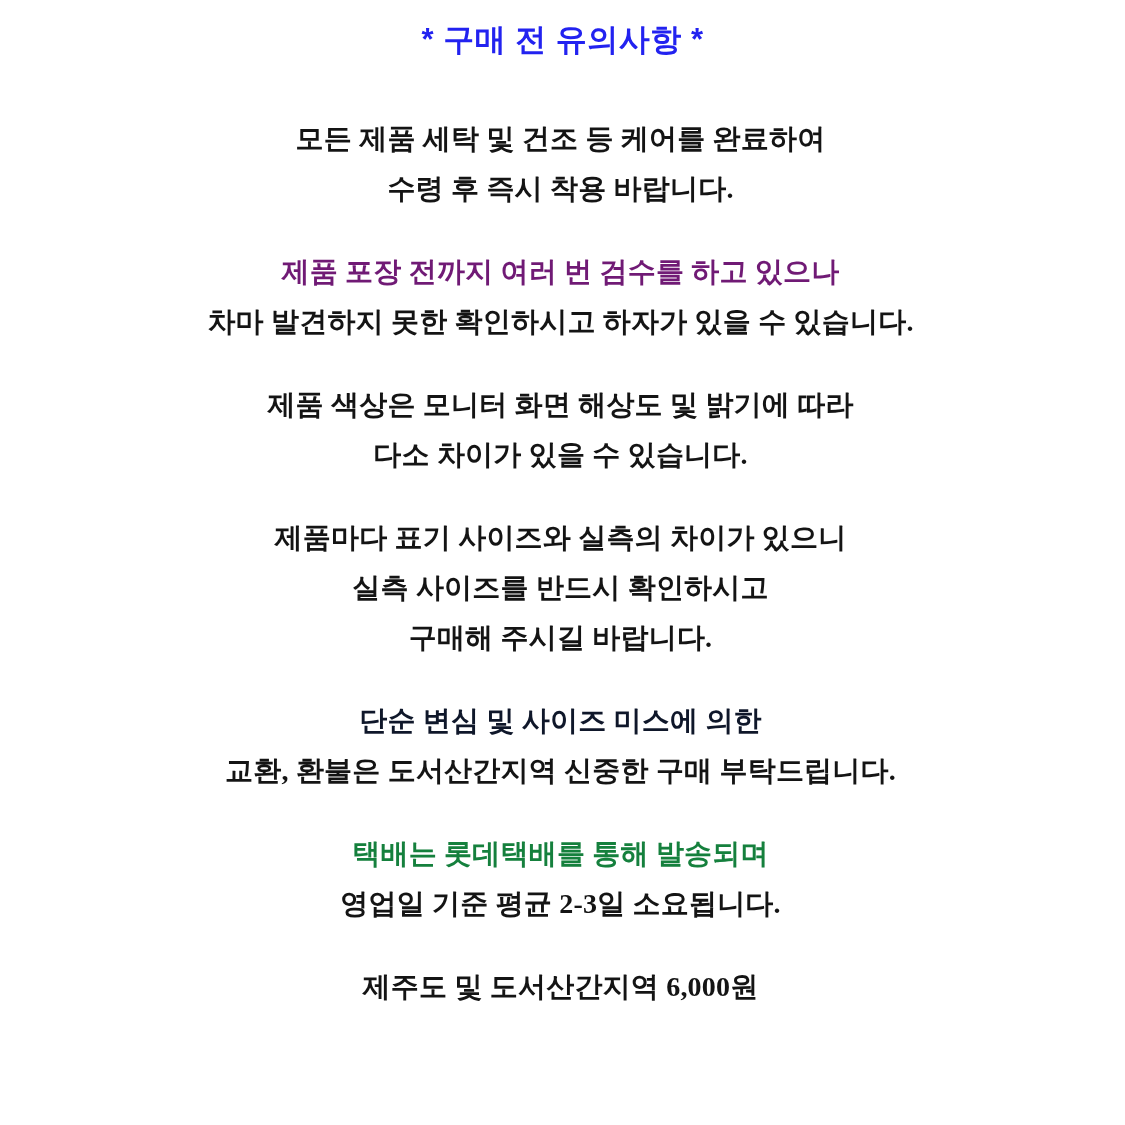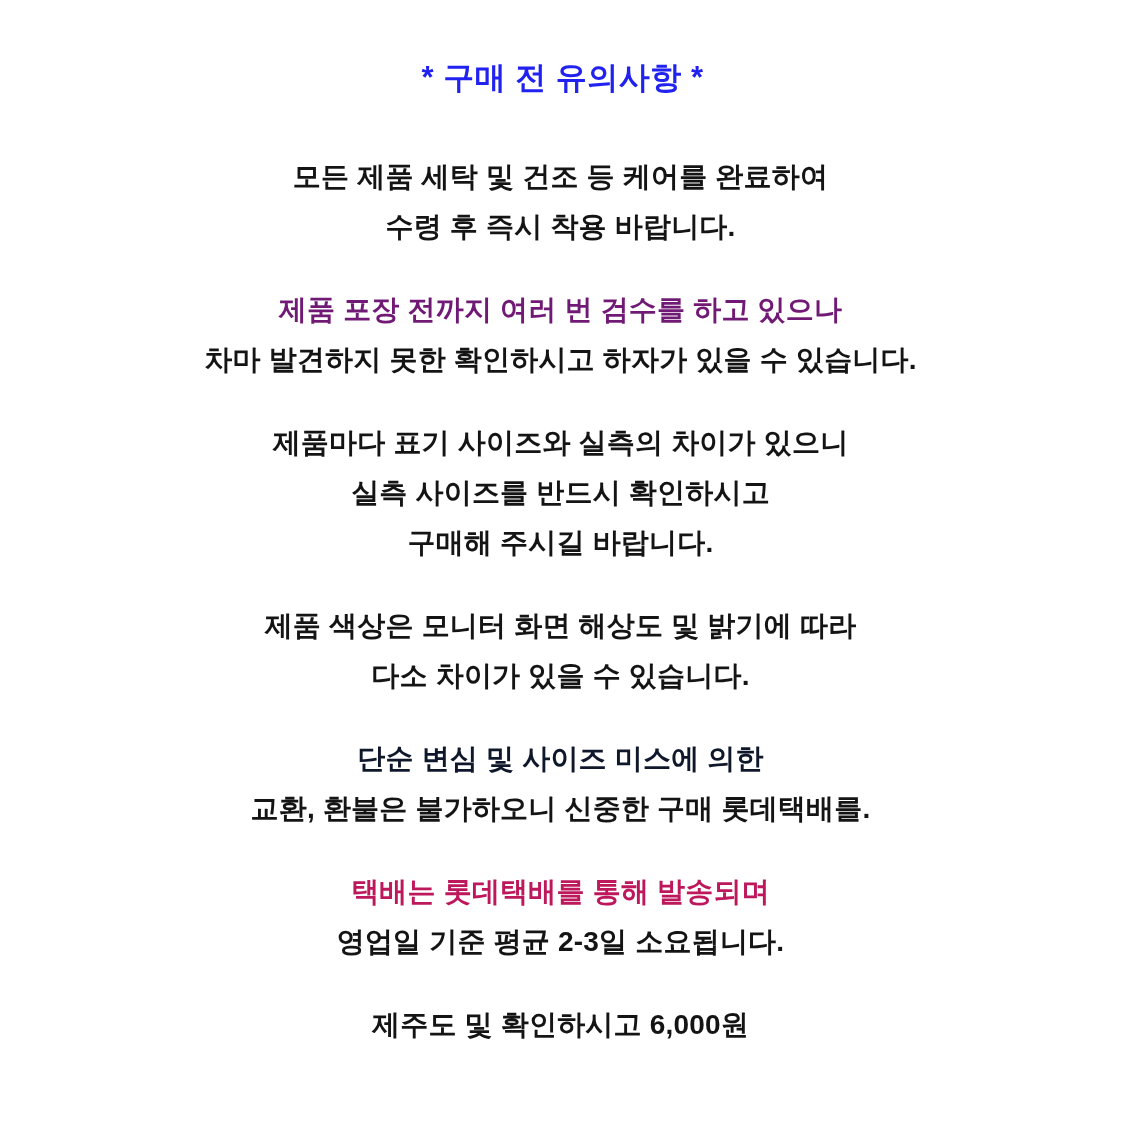--- a/index.html
+++ b/index.html
@@ -9,33 +9,34 @@
   }
   body {
     width: 1125px;
     height: 1125px;
     overflow: hidden;
     font-family: "Liberation Sans", "DejaVu Sans", sans-serif;
   }
   .notice-wrap {
     width: 1125px;
     box-sizing: border-box;
-    padding-top: 60px;
+    padding-top: 22px;
     text-align: center;
   }
   .notice-title {
     font-size: 31px;
     font-weight: 700;
     line-height: 36px;
     letter-spacing: 0.5px;
     margin: 0 0 56px 0;
     color: #2222f0; 
   }
   .notice-paragraph {
     margin: 0 4px 33px 0;
+    font-family: Liberation Serif, serif;
   }
   .notice-line {
     display: block;
     font-size: 28px;
     font-weight: 700;
     line-height: 50px;
     color: #141414;
     letter-spacing: 0.2px;
   }
 </style>
@@ -50,37 +51,37 @@
     <span class="notice-line" style="color: rgb(20, 20, 20);">모든 제품 세탁 및 건조 등 케어를 완료하여</span>
     <span class="notice-line" style="color: rgb(20, 20, 20);">수령 후 즉시 착용 바랍니다.</span>
   </p>
 
   <p class="notice-paragraph">
     <span class="notice-line" style="color: #701a75;">제품 포장 전까지 여러 번 검수를 하고 있으나</span>
     <span class="notice-line" style="color: rgb(20, 20, 20);">차마 발견하지 못한 확인하시고 하자가 있을 수 있습니다.</span>
   </p>
 
   <p class="notice-paragraph">
+    <span class="notice-line" style="color: rgb(20, 20, 20);">제품 색상은 모니터 화면 해상도 및 밝기에 따라</span>
+    <span class="notice-line" style="color: rgb(20, 20, 20);">다소 차이가 있을 수 있습니다.</span>
+  </p>
+
+  <p class="notice-paragraph">
     <span class="notice-line" style="color: rgb(20, 20, 20);">제품마다 표기 사이즈와 실측의 차이가 있으니</span>
     <span class="notice-line" style="color: rgb(20, 20, 20);">실측 사이즈를 반드시 확인하시고</span>
     <span class="notice-line" style="color: rgb(20, 20, 20);">구매해 주시길 바랍니다.</span>
   </p>
 
   <p class="notice-paragraph">
-    <span class="notice-line" style="color: rgb(20, 20, 20);">제품 색상은 모니터 화면 해상도 및 밝기에 따라</span>
-    <span class="notice-line" style="color: rgb(20, 20, 20);">다소 차이가 있을 수 있습니다.</span>
+    <span class="notice-line" style="color: #0f172a;">단순 변심 및 사이즈 미스에 의한</span>
+    <span class="notice-line" style="color: rgb(20, 20, 20);">교환, 환불은 도서산간지역 신중한 구매 부탁드립니다.</span>
   </p>
 
   <p class="notice-paragraph">
-    <span class="notice-line" style="color: #0f172a;">단순 변심 및 사이즈 미스에 의한</span>
-    <span class="notice-line" style="color: rgb(20, 20, 20);">교환, 환불은 불가하오니 신중한 구매 롯데택배를.</span>
-  </p>
-
-  <p class="notice-paragraph">
-    <span class="notice-line" style="color: #be185d; text-align: center;">택배는 롯데택배를 통해 발송되며</span>
+    <span class="notice-line" style="color: #15803d; text-align: center;">택배는 롯데택배를 통해 발송되며</span>
     <span class="notice-line" style="color: rgb(20, 20, 20);">영업일 기준 평균 2-3일 소요됩니다.</span>
   </p>
 
   <p class="notice-paragraph">
-    <span class="notice-line" style="color: rgb(20, 20, 20);">제주도 및 확인하시고 6,000원</span>
+    <span class="notice-line" style="color: rgb(20, 20, 20);">제주도 및 도서산간지역 6,000원</span>
   </p>
 
 </div>
 
 </body></html>

